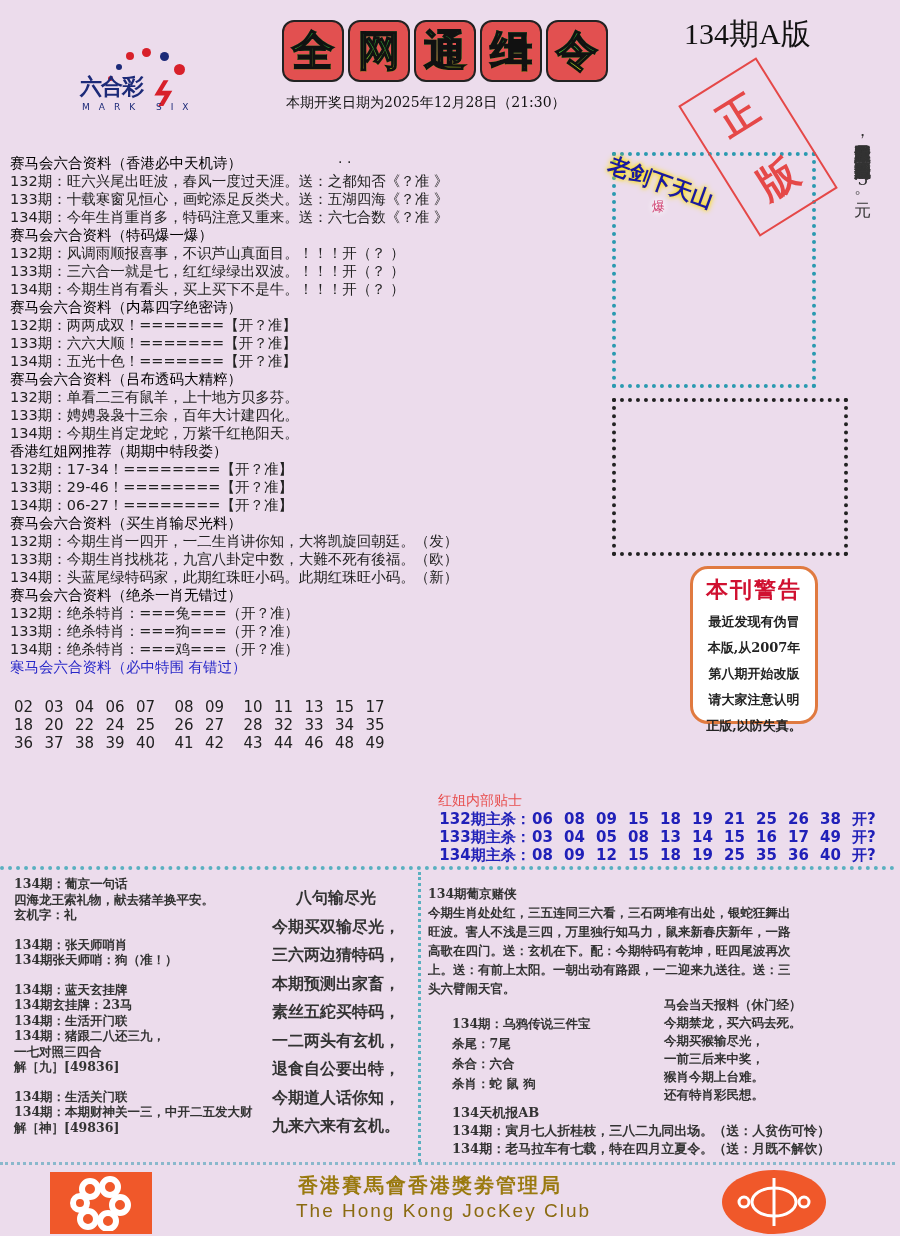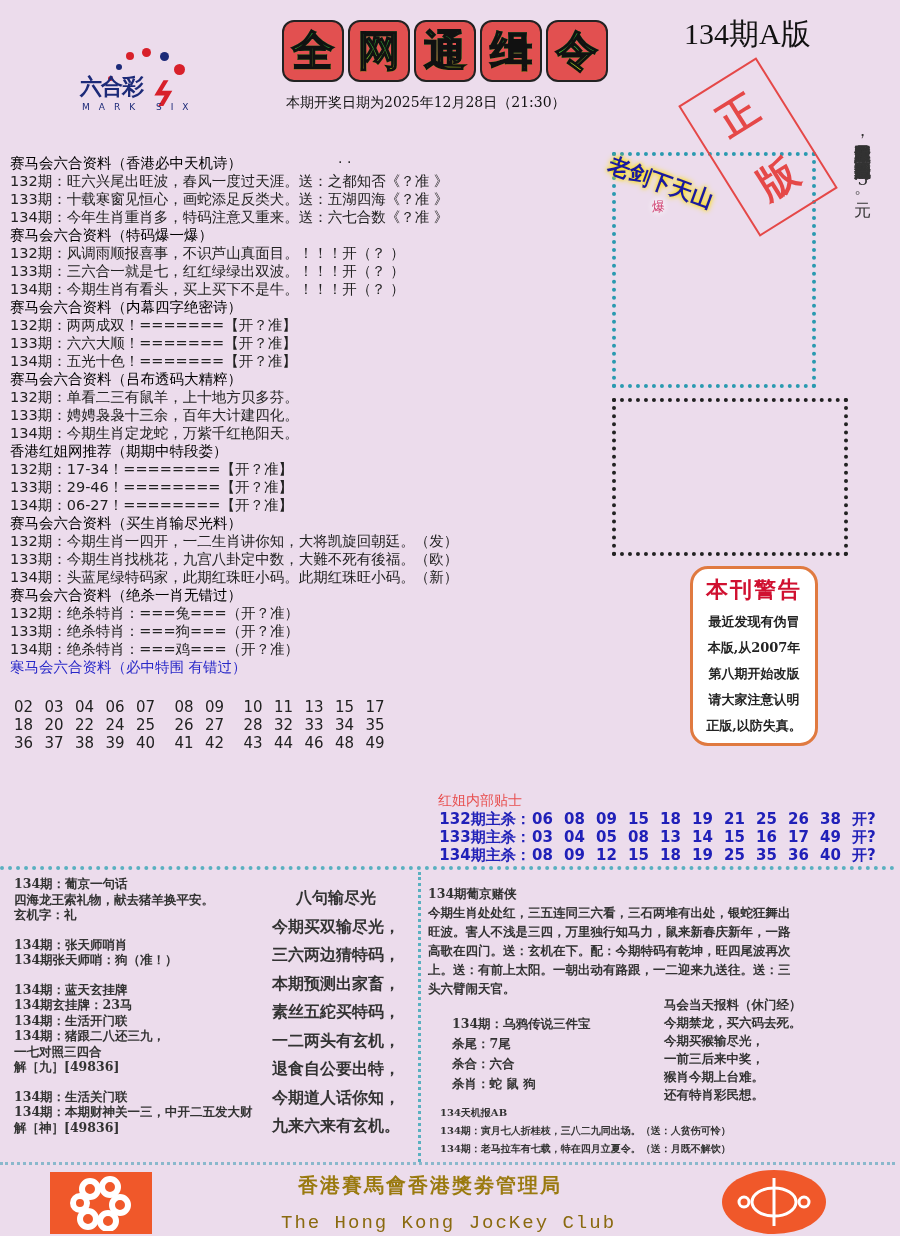--- a/index.html
+++ b/index.html
@@ -51,21 +51,21 @@
 
   .box1 { left: 612px; top: 152px; width: 196px; height: 228px; border: 4px dotted #2a9ab0; }
   .box2 { left: 612px; top: 398px; width: 228px; height: 150px; border: 4px dotted #222; }
   .laojian {
     left: 614px; top: 150px; font-size: 22px; font-weight: bold; color: #1a1aa0;
     text-shadow: 0 0 4px #ffe000, 0 0 6px #ffe000; transform: rotate(20deg); transform-origin: left top;
   }
   .bao { left: 652px; top: 198px; font-size: 13px; color: #d04070; text-shadow: 0 0 6px #fff, 0 0 8px #fff; }
 
   .warning {
-    left: 690px; top: 566px; width: 128px; height: 180px;
+    left: 690px; top: 566px; width: 128px; height: 158px;
     background: #fff; border: 3px solid #e07a40; border-radius: 18px;
     padding: 6px 4px; box-sizing: border-box; text-align: center;
     font-family: "DejaVu Serif", serif;
   }
   .warning .wt { color: #d01030; font-size: 22px; font-weight: bold; letter-spacing: 2px; margin-bottom: 4px; }
   .warning .wl { font-size: 13px; font-weight: bold; color: #222; line-height: 26px; white-space: nowrap; }
 
   
   .sections { left: 10px; top: 154px; width: 540px; font-size: 14.5px; line-height: 18px; }
   .sec-title { color: #000000; white-space: nowrap; }
@@ -90,27 +90,27 @@
   .divider-v { left: 418px; top: 872px; height: 290px; border-left: 3px dotted #5ab0c0; }
   .divider-b { left: 0; top: 1162px; width: 895px; border-top: 3px dotted #8ab8cc; }
   .serif { font-family: "DejaVu Serif", serif; font-weight: bold; color: #333; }
   .bl { left: 14px; top: 876px; font-size: 12.5px; line-height: 15.5px; width: 250px; }
   .bl .blank { height: 14px; }
   .poem8 { left: 256px; top: 884px; width: 160px; text-align: center; font-size: 16px; line-height: 28.5px; }
   .poem8 .pt { font-size: 16px; }
   .br-top { left: 428px; top: 884px; width: 430px; font-size: 12.5px; line-height: 19px; }
   .br-mid { left: 452px; top: 1014px; font-size: 12.5px; line-height: 20px; }
   .br-mid2 { left: 664px; top: 996px; font-size: 12.5px; line-height: 18px; }
-  .br-bot { left: 440px; top: 1104px; font-size: 10px; line-height: 18px; }
+  .br-bot { left: 452px; top: 1104px; font-size: 13px; line-height: 18px; }
 
   
   .hkjc-left { left: 50px; top: 1172px; width: 102px; height: 62px; background: #f0582a; display: flex; align-items: center; justify-content: center; }
   .hkjc-right { left: 722px; top: 1170px; width: 104px; height: 64px; border-radius: 50%; background: #f0582a; display: flex; align-items: center; justify-content: center; }
   .footer-cn { left: 298px; top: 1172px; font-family: "DejaVu Serif", serif; font-size: 20px; color: #9a7a10; letter-spacing: 2px; font-weight: bold; }
-  .footer-en { left: 281px; top: 1200px; font-family: Liberation Mono, monospace; font-size: 19px; color: #8a6a10; letter-spacing: 2px; margin-top: 12px; }
+  .footer-en { left: 296px; top: 1200px; font-family: Liberation Sans, sans-serif; font-size: 19px; color: #8a6a10; letter-spacing: 2px; }
 </style>
 </head>
 <body>
 
 <div class="abs logo">
   <span class="dot" style="left:38px;top:22px;width:6px;height:6px;background:#1c2a78"></span>
   <span class="dot" style="left:48px;top:10px;width:8px;height:8px;background:#d8202a"></span>
   <span class="dot" style="left:64px;top:6px;width:9px;height:9px;background:#d8202a"></span>
   <span class="dot" style="left:82px;top:10px;width:9px;height:9px;background:#1c2a78"></span>
   <span class="dot" style="left:96px;top:22px;width:11px;height:11px;background:#d8202a"></span>

